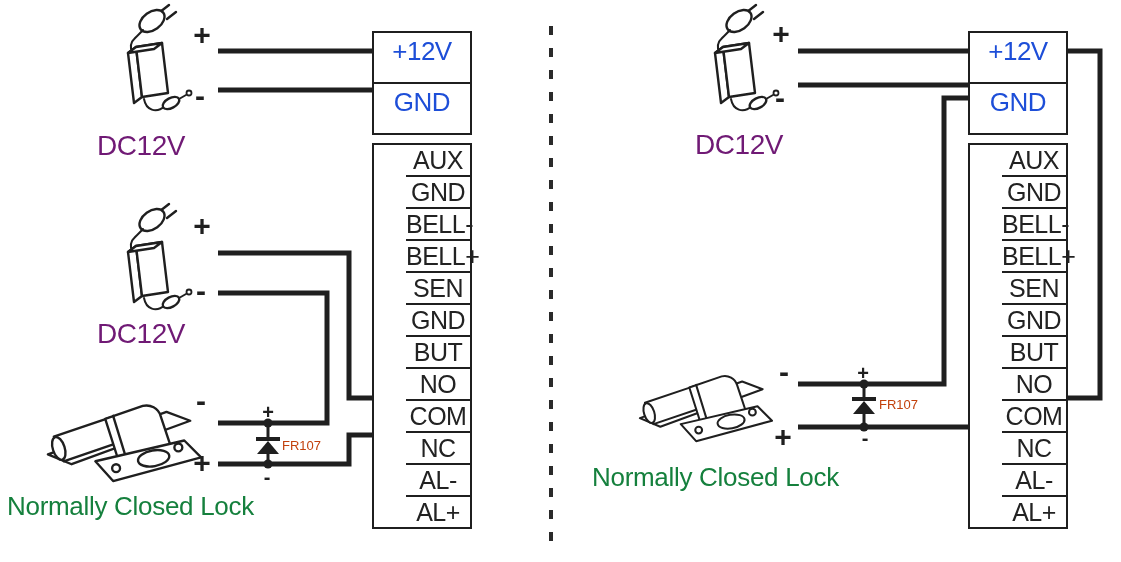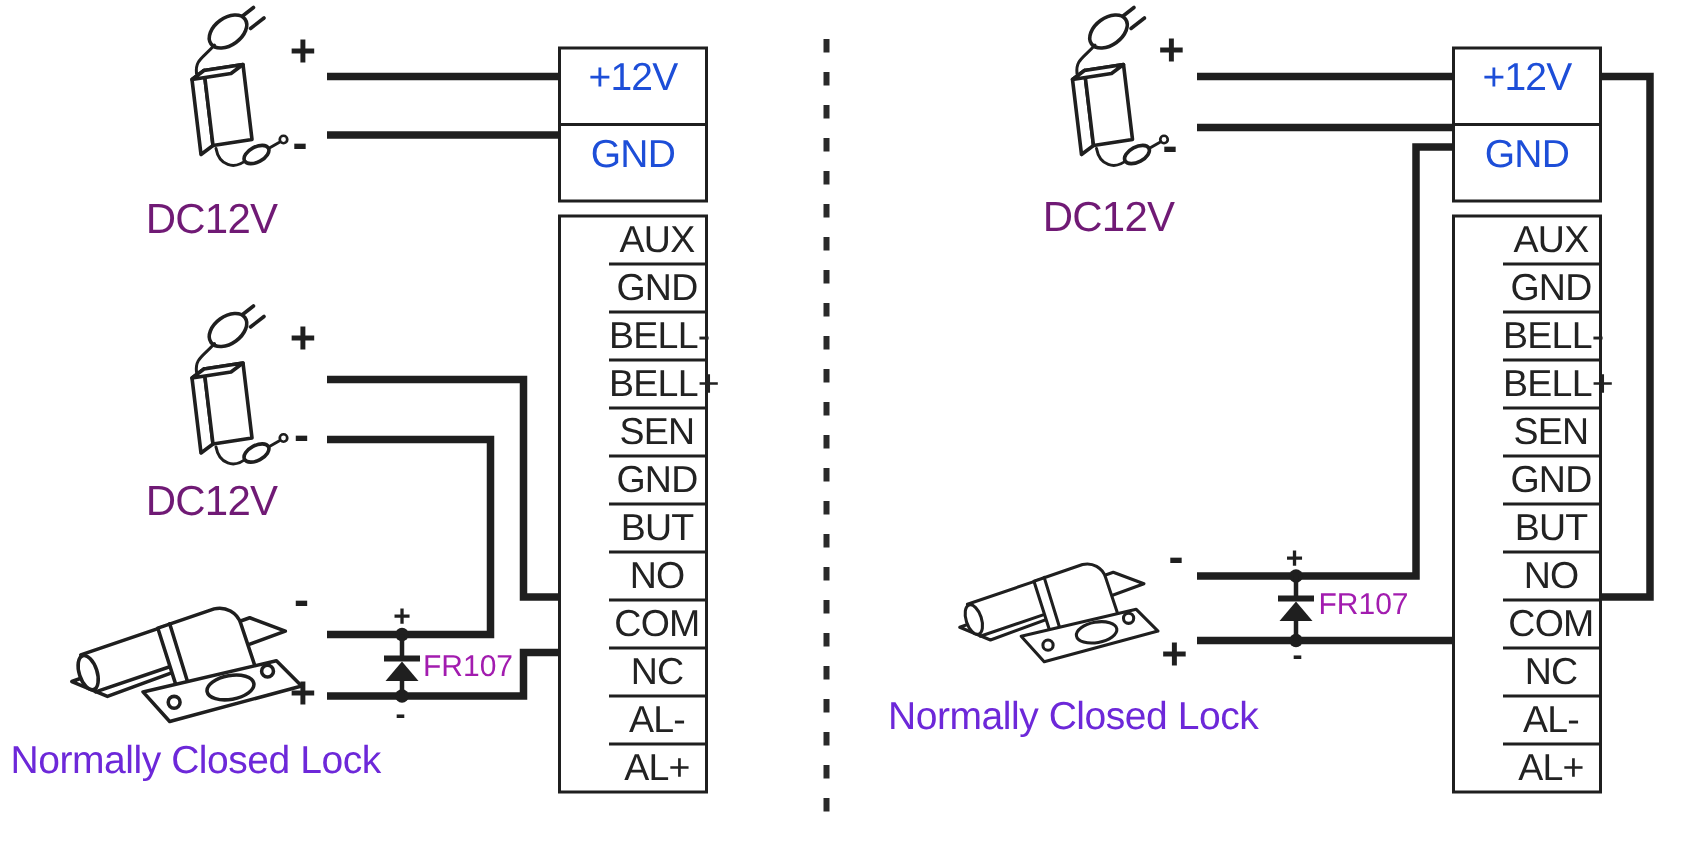--- a/index.html
+++ b/index.html
@@ -10,22 +10,22 @@
   #wires{position:absolute;left:0;top:0;width:1121px;height:562px;}
   .block{position:absolute;background:#fff;border:2.5px solid #1f1f1f;box-sizing:border-box;}
   .row{height:30px;line-height:30px;text-align:center;font-size:25px;letter-spacing:-0.5px;color:#222;margin-left:32px;}
   .row + .row{border-top:2.5px solid #1f1f1f;}
   .prow{height:49px;line-height:36.5px;text-align:center;font-size:26px;letter-spacing:-0.5px;color:#1d4ed8;}
   .prow + .prow{border-top:2.5px solid #1f1f1f;}
   .lbl{position:absolute;transform:translate(-50%,-50%);white-space:nowrap;}
   .sign{font-size:30px;font-weight:bold;color:#1f1f1f;}
   .sign-sm{font-size:20px;font-weight:bold;color:#1f1f1f;}
   .dc{font-size:28px;color:#701a75;letter-spacing:-0.5px;}
-  .caption{position:absolute;font-size:26px;color:#6d28d9;white-space:nowrap;letter-spacing:-0.3px;}
-  .part{font-size:20px;color:#a21caf;position:absolute;white-space:nowrap;transform:translate(0,-50%);}
+  .caption{position:absolute;font-size:26px;color:#15803d;white-space:nowrap;letter-spacing:-0.3px;}
+  .part{font-size:13px;color:#c2410c;position:absolute;white-space:nowrap;transform:translate(0,-50%);}
 </style>
 </head>
 <body>
 
 <div id="canvas">
 
   <svg id="wires" viewBox="0 0 1121 562" xmlns="http://www.w3.org/2000/svg">
     <defs>
       <symbol id="adapter" viewBox="0 0 90 115">
         <g fill="none" stroke="#1f1f1f" stroke-width="2.4" stroke-linecap="round" stroke-linejoin="round">

